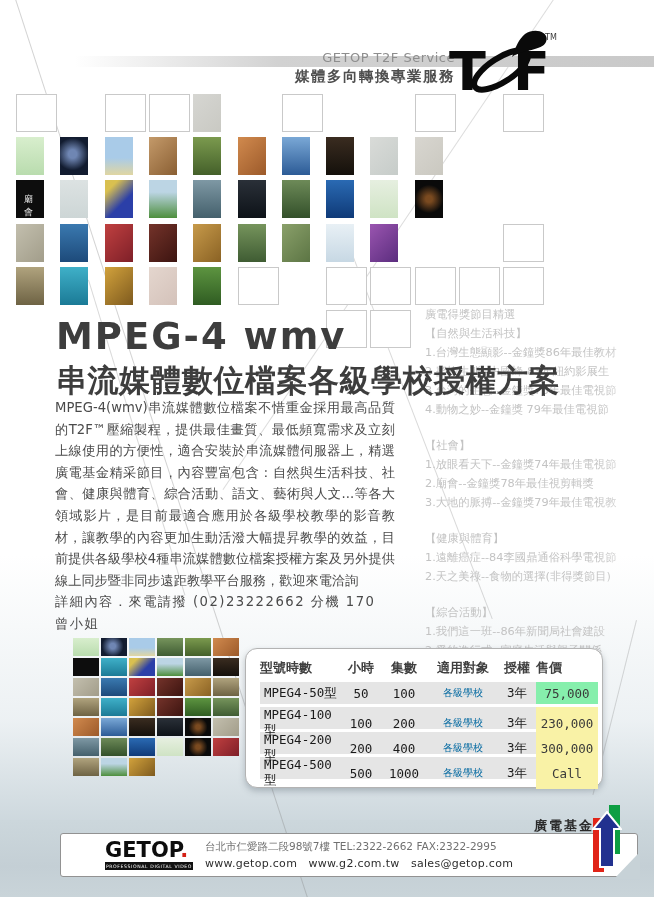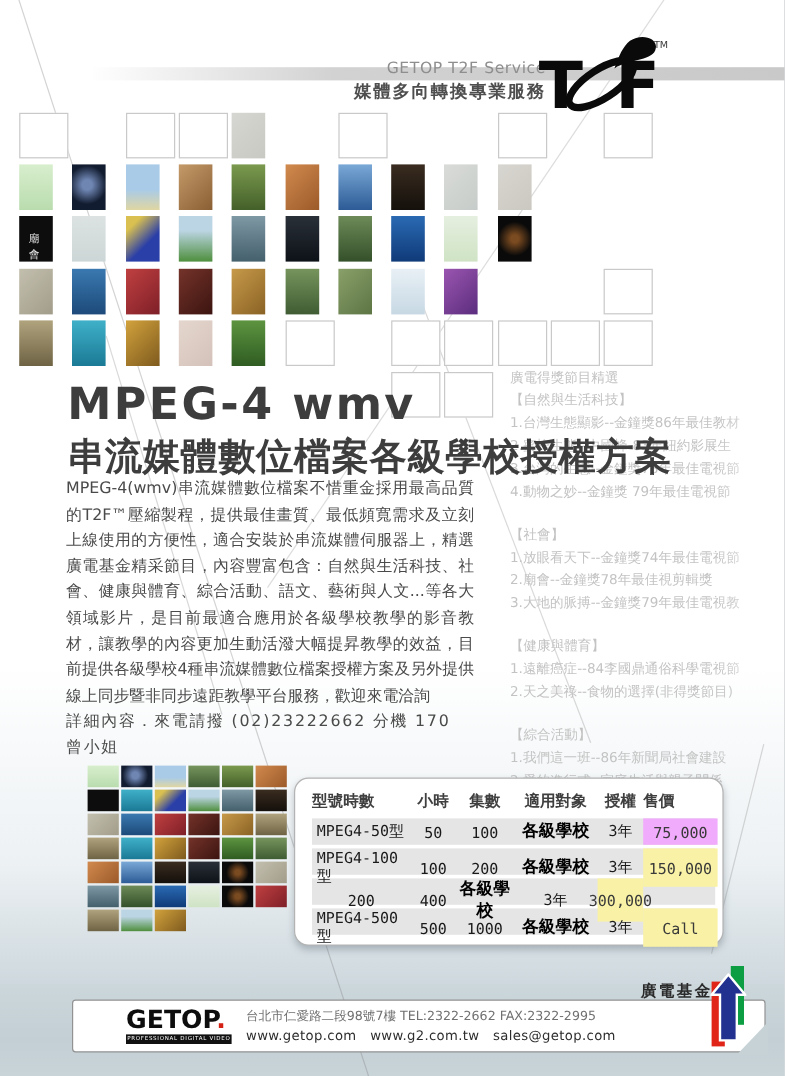--- a/index.html
+++ b/index.html
@@ -56,21 +56,21 @@
   
   .panel{position:absolute;left:245px;top:648px;width:358px;height:140px;z-index:4;
     background:#fff;border:1px solid #b3b3b3;border-radius:12px;
     box-shadow:0 3px 6px rgba(80,95,105,.35);padding:8px 6px 8px 14px;box-sizing:border-box;}
   .phead,.prow{display:grid;grid-template-columns:82px 38px 48px 70px 38px 62px;align-items:center;}
   .phead{height:22px;font-size:13px;font-weight:bold;color:#3f3f3f;}
   .phead .hnum{text-align:center;}
   .prow{height:22px;margin-top:3px;background:#e5e5e5;font-size:13px;color:#1a1a1a;}
   .pcell-model{font-family:"DejaVu Sans Mono","Liberation Mono",monospace;padding-left:4px;font-size:12.5px;}
   .pcell-num{font-family:"DejaVu Sans Mono","Liberation Mono",monospace;text-align:center;font-size:12.5px;}
-  .pcell-target{text-align:center;font-weight:bold;font-size:14px;color:#000000;}
+  .pcell-target{text-align:center;font-weight:normal;font-size:10px;color:#0369a1;}
   .pcell-price{height:100%;display:flex;align-items:center;justify-content:center;
     font-family:"DejaVu Sans Mono","Liberation Mono",monospace;font-size:12.5px;color:#3a3a3a;}
 
   
   .fbox{position:absolute;left:60px;top:833px;width:578px;height:44px;z-index:4;background:#fff;
         border:1px solid #929292;border-radius:3px;display:flex;align-items:center;box-sizing:border-box;}
   .corner-cut{position:absolute;left:614px;top:853px;width:26px;height:26px;z-index:5;
         background:#c7d2d7;clip-path:polygon(100% -5%,100% 100%,0 100%);}
   .glogo{margin-left:44px;width:92px;}
   .glogo-text{font-size:21px;font-weight:900;color:#0d0d0d;letter-spacing:0;line-height:1;}
@@ -251,31 +251,32 @@
       <div class="hnum">授權</div>
       <div>售價</div>
     </div>
     <div id="pricing-rows">
         <div class="prow">
           <div class="pcell-model">MPEG4-50型</div>
           <div class="pcell-num">50</div>
           <div class="pcell-num">100</div>
           <div class="pcell-target">各級學校</div>
           <div class="pcell-num">3年</div>
-          <div class="pcell-price" style="background: #f0abfc;">75,000</div>
+          <div class="pcell-price" style="background: #86efac;">75,000</div>
         </div>
         <div class="prow">
           <div class="pcell-model">MPEG4-100型</div>
           <div class="pcell-num">100</div>
           <div class="pcell-num">200</div>
           <div class="pcell-target">各級學校</div>
           <div class="pcell-num">3年</div>
-          <div class="pcell-price" style="background: rgb(249, 242, 166);">150,000</div>
+          <div class="pcell-price" style="background: rgb(249, 242, 166);">230,000</div>
         </div>
         <div class="prow">
+          <div class="pcell-model">MPEG4-200型</div>
           <div class="pcell-num">200</div>
           <div class="pcell-num">400</div>
           <div class="pcell-target">各級學校</div>
           <div class="pcell-num">3年</div>
           <div class="pcell-price" style="background: rgb(249, 242, 166);">300,000</div>
         </div>
         <div class="prow">
           <div class="pcell-model">MPEG4-500型</div>
           <div class="pcell-num">500</div>
           <div class="pcell-num">1000</div>

